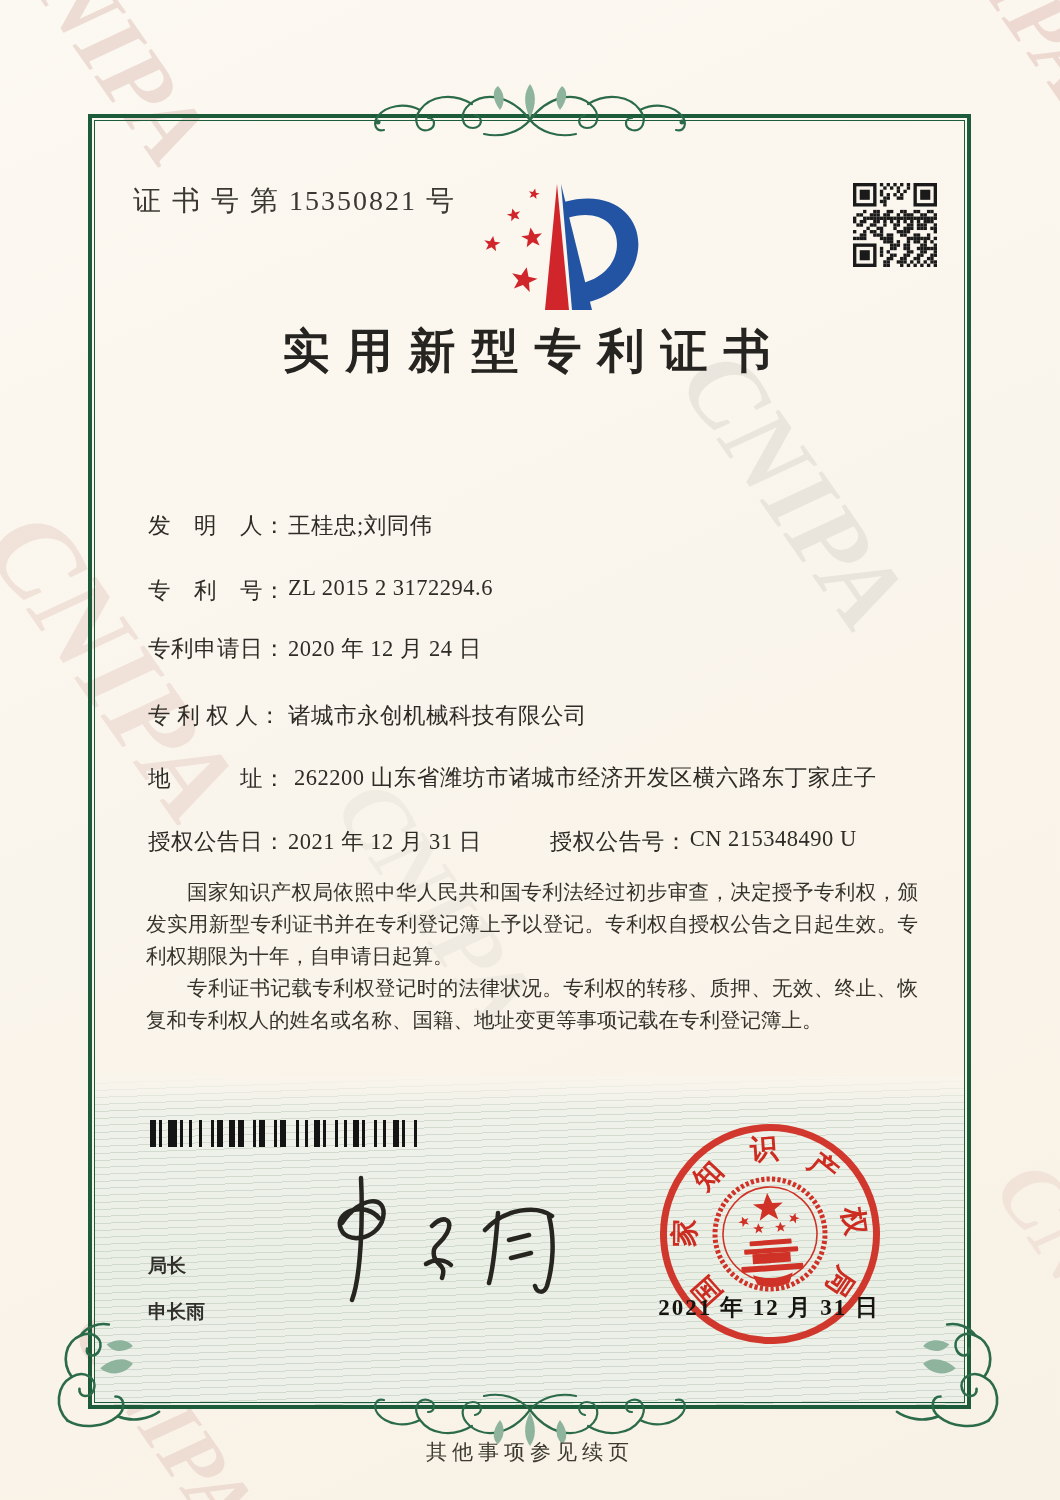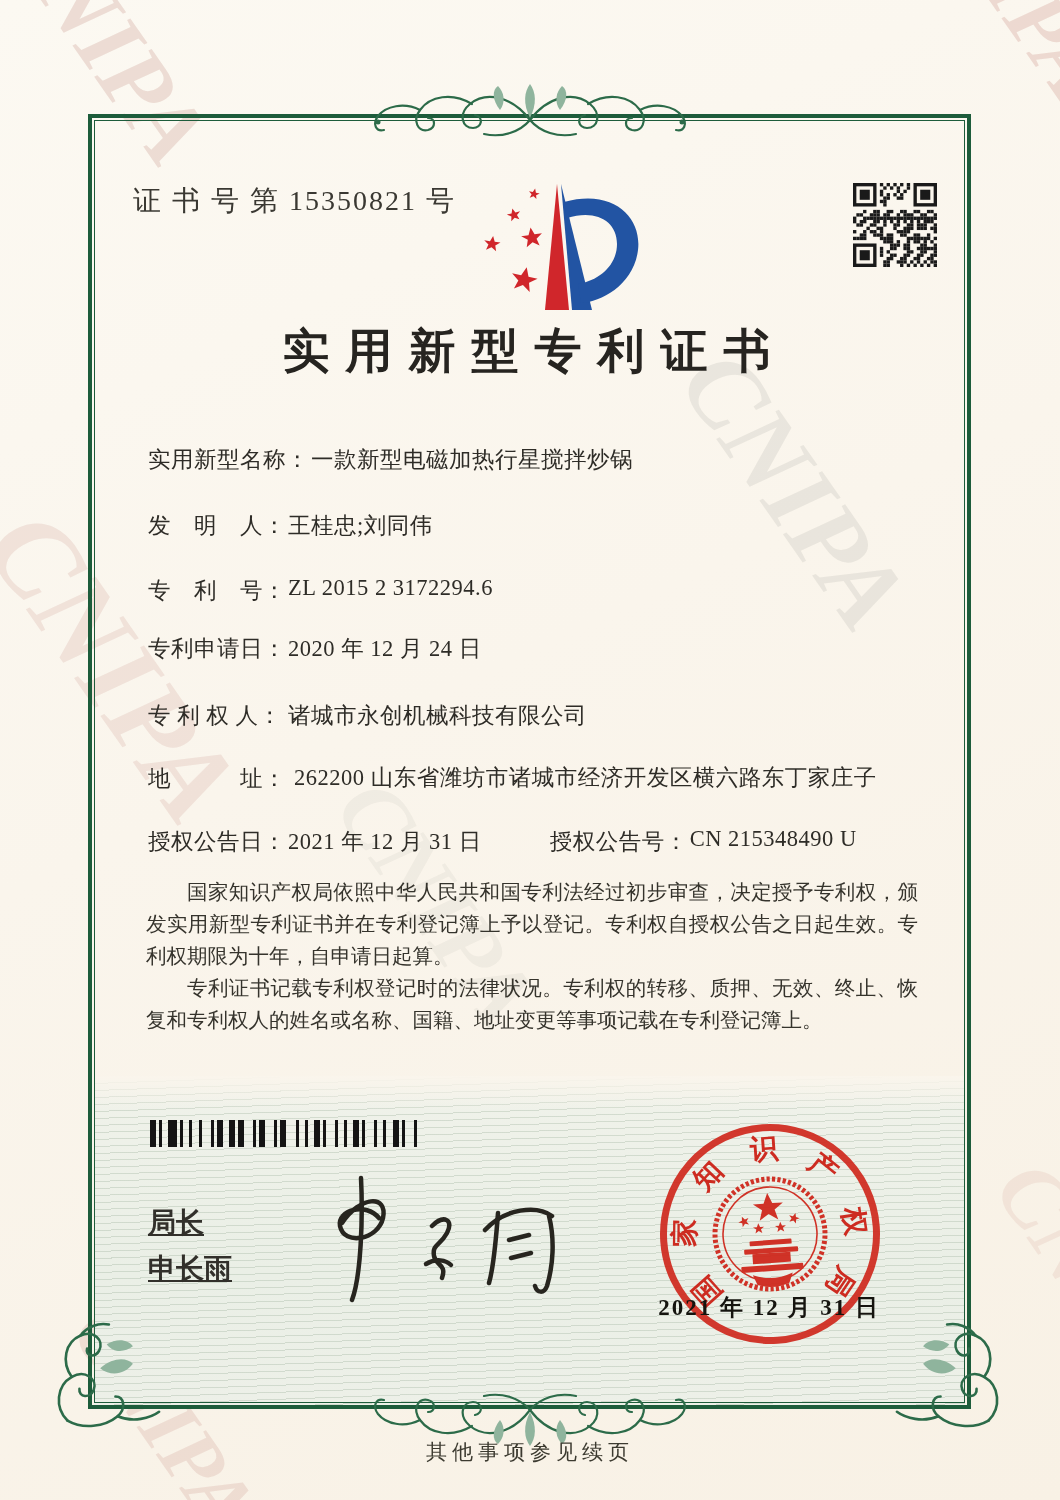--- a/index.html
+++ b/index.html
@@ -53,23 +53,23 @@
   .grant-group{ display:flex; }
   .grant-gap{ width:68px; }
   
   .body-text{ position:absolute; left:146px; top:876px; width:772px; z-index:4;
      font-size:20.5px; line-height:32px; color:#35332c; text-align:justify;}
   .body-text p{ text-indent:2em; }
   
   .barcode{ position:absolute; left:150px; top:1120px; width:270px; height:27px;
             display:flex; z-index:4;}
   .barcode i{ display:block; height:100%; }
-  .officer{ position:absolute; left:148px; top:1200px; z-index:4;
+  .officer{ position:absolute; left:148px; top:1243px; z-index:4;
             font-family:"Liberation Sans",sans-serif; font-weight:bold;
-            font-size:28px; color:#32302b; line-height:46px;text-decoration:underline;}
+            font-size:19px; color:#32302b; line-height:46px;}
   .signature{ position:absolute; left:282px; top:1168px; z-index:5;}
   .seal{ position:absolute; left:660px; top:1124px; width:220px; height:220px;
          border-radius:50%; border:7px solid rgba(206,36,24,.9); z-index:4;
          transform:rotate(-4deg);}
   .seal-char{ position:absolute; left:50%; top:50%; font-size:28px; font-weight:bold;
          color:rgba(203,33,22,.95); font-family:"Liberation Serif",serif;}
   .emblem{ position:absolute; left:50%; top:50%; transform:translate(-50%,-50%); }
   .seal-date{ position:absolute; left:644px; top:1292px; width:250px; text-align:center;
          font-size:23px; letter-spacing:2px; color:#15140f; z-index:6; font-weight:bold;}
   .page-info{ position:absolute; left:88px; top:1368px; width:883px; text-align:center;
@@ -409,24 +409,20 @@
       <rect x="18" y="0" width="7" height="7" fill="#1a1a1a"></rect>
       <rect x="19" y="1" width="5" height="5" fill="#faf5ec"></rect>
       <rect x="20" y="2" width="3" height="3" fill="#1a1a1a"></rect>
       <rect x="0" y="18" width="7" height="7" fill="#1a1a1a"></rect>
       <rect x="1" y="19" width="5" height="5" fill="#faf5ec"></rect>
       <rect x="2" y="20" width="3" height="3" fill="#1a1a1a"></rect>
     </svg>
 
   <div class="title">实用新型专利证书</div>
 
-  <div class="f-row" style="top:444px">
-    <span class="f-label">实用新型名称：</span>
-    <span class="f-value">一款新型电磁加热行星搅拌炒锅</span>
-  </div>
   <div class="f-row" style="top:510px">
     <span class="f-label">发　明　人：</span>
     <span class="f-value">王桂忠;刘同伟</span>
   </div>
   <div class="f-row" style="top:575px">
     <span class="f-label">专　利　号：</span>
     <span class="f-value">ZL 2015 2 3172294.6</span>
   </div>
   <div class="f-row" style="top:633px">
     <span class="f-label">专利申请日：</span>

